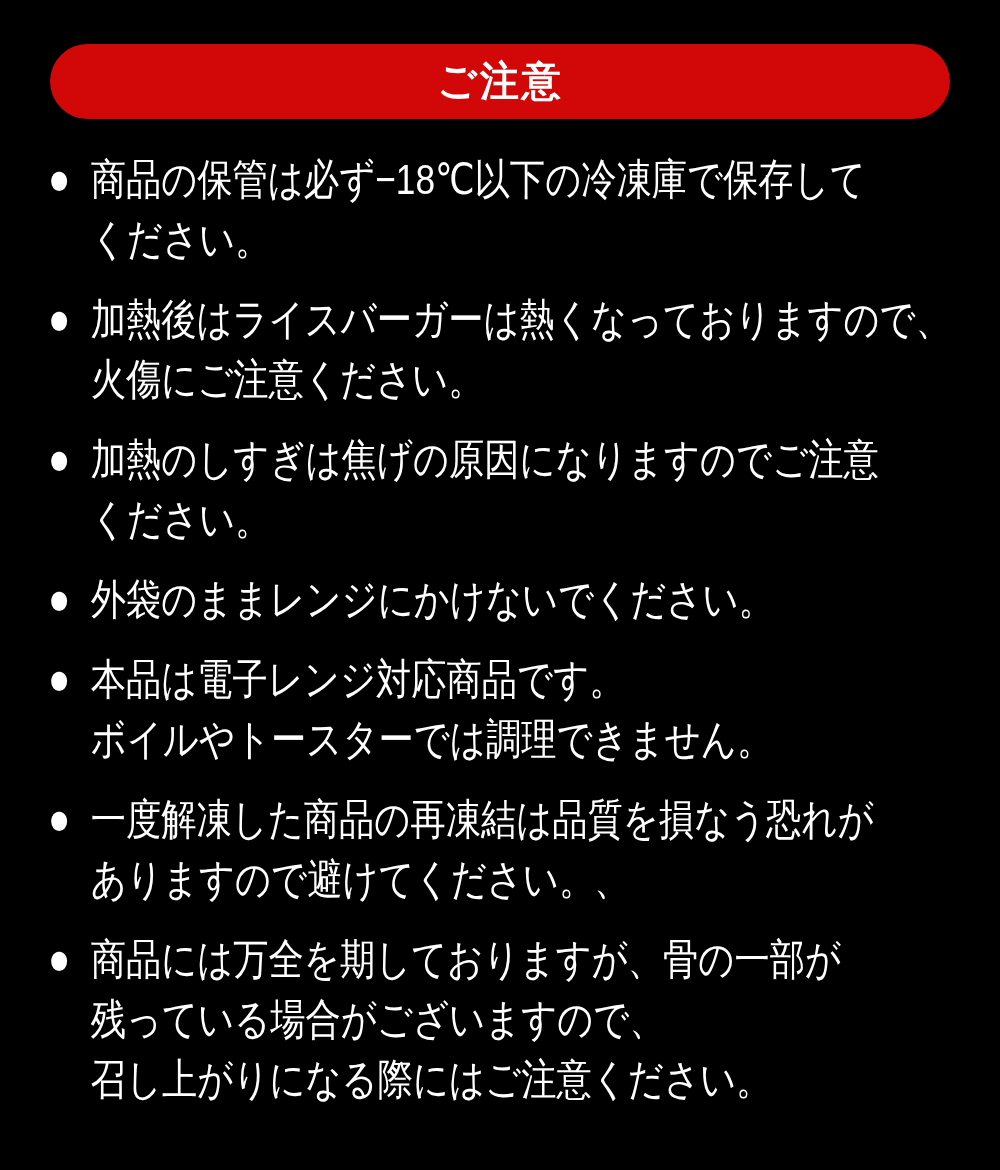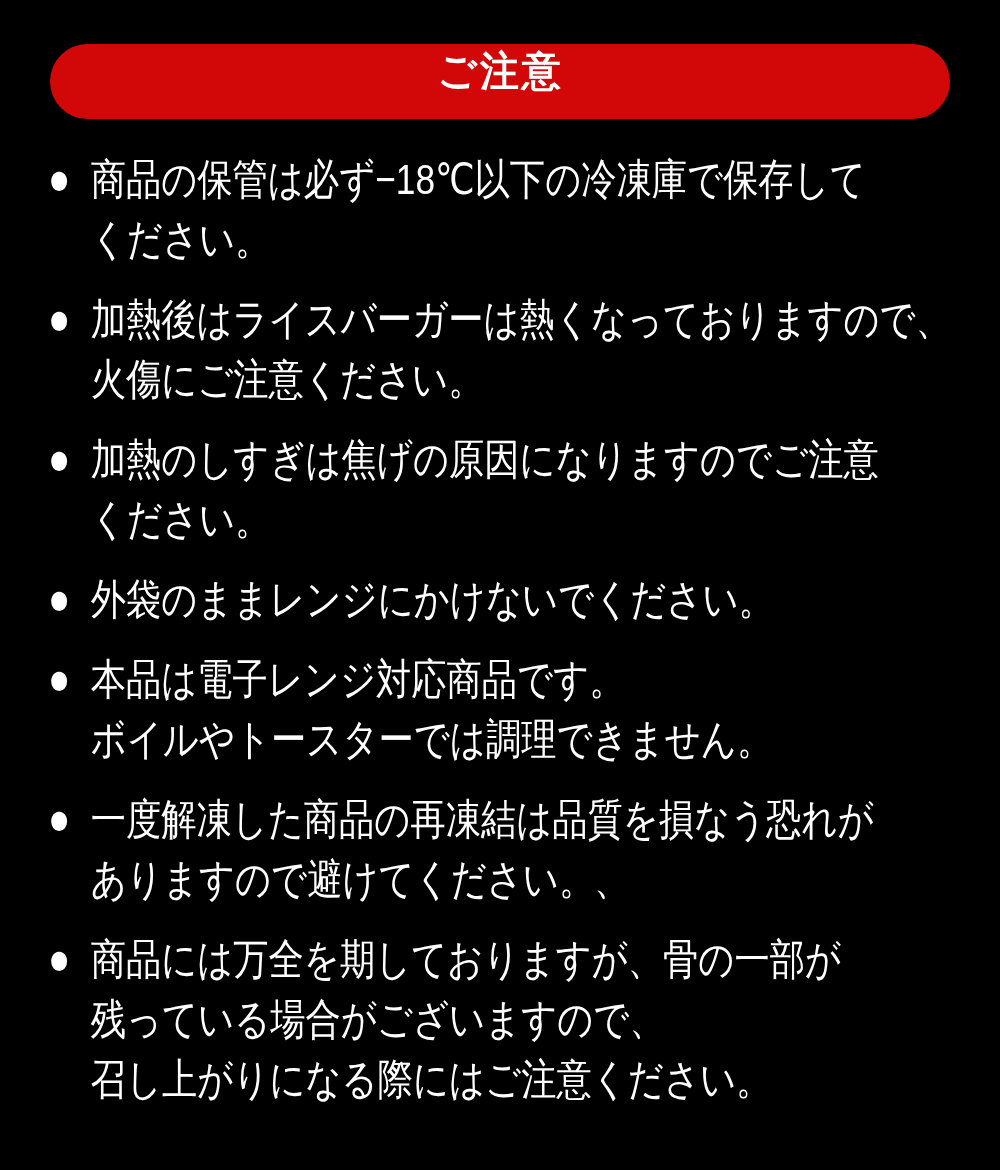--- a/index.html
+++ b/index.html
@@ -19,20 +19,21 @@
     height: 1170px;
     background: #000000;
   }
   .pill {
     margin: 44px auto 0 auto;
     width: 900px;
     height: 75px;
     background: #d20808;
     border-radius: 38px;
     display: flex;
+    align-items: center;
     justify-content: center;
   }
   .pill-label {
     color: #ffffff;
     font-size: 41px;
     font-weight: 700;
     letter-spacing: 3px;
     transform: scaleX(0.95);
   }
   .content {

